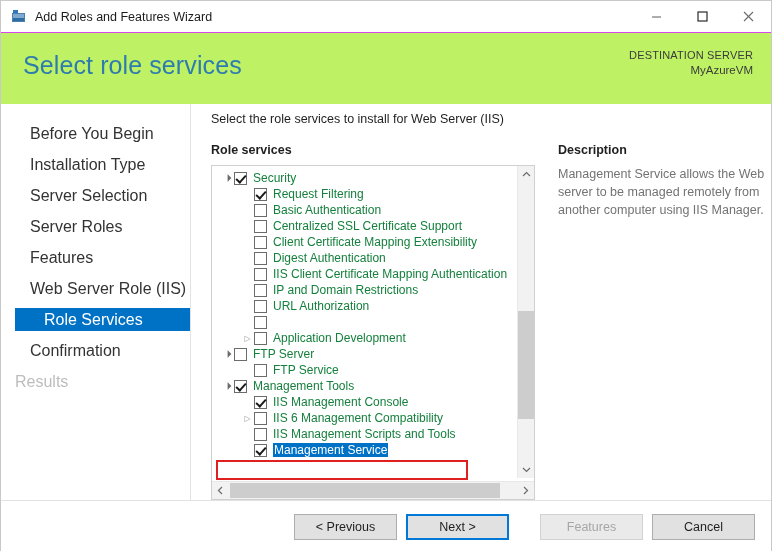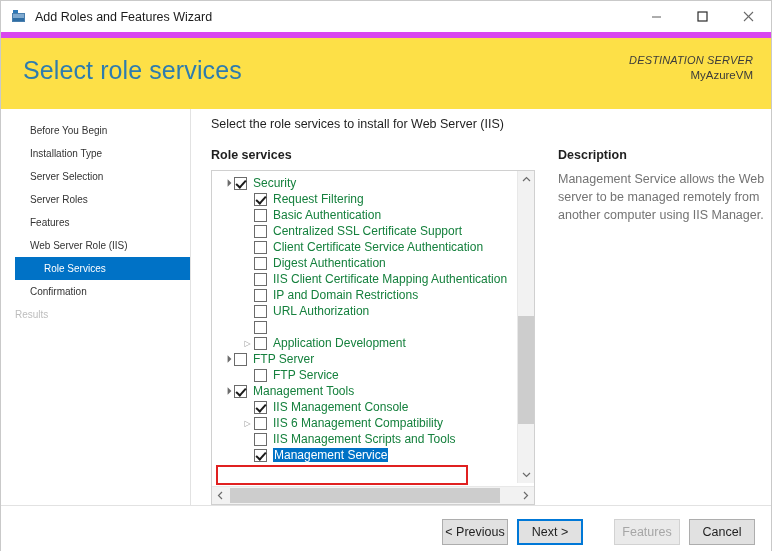--- a/index.html
+++ b/index.html
@@ -27,21 +27,21 @@
     flex-direction: column;
   }
 
   
   #titlebar {
     height: 31px;
     min-height: 31px;
     display: flex;
     align-items: center;
     background: #ffffff;
-    border-bottom: 6px solid #d946ef;
+    border-bottom: 1px solid #d946ef;
     padding-left: 10px;
   }
   #title-icon {
     width: 17px;
     height: 16px;
     position: relative;
     margin-right: 7px;
     flex: 0 0 auto;
   }
   #title-icon .mon {
@@ -83,21 +83,21 @@
     justify-content: center;
     color: #5a5a5a;
   }
   .win-btn svg { display: block; }
 
   
   #header {
     height: 71px;
     min-height: 71px;
     position: relative;
-    background: #fde047;
+    background: #bef264;
   }
   #page-title {
     position: absolute;
     left: 22px;
     top: 18px;
     font-size: 25px;
     font-weight: normal;
     color: #2e7cae;
     letter-spacing: 0.1px;
   }
@@ -105,21 +105,20 @@
     position: absolute;
     right: 18px;
     top: 15px;
     text-align: right;
     line-height: 15px;
   }
   #dest-label {
     font-size: 11px;
     color: #3b3b3b;
     letter-spacing: 0.15px;
-    font-style: italic;
   }
   #dest-value {
     font-size: 11.5px;
     color: #3b3b3b;
   }
 
   
   #body-area {
     flex: 1 1 auto;
     display: flex;
@@ -132,23 +131,24 @@
     min-width: 190px;
     box-sizing: border-box;
     padding-top: 10px;
     border-right: 1px solid #e2e2e2;
     background: #ffffff;
   }
   .nav-item {
     height: 23px;
     line-height: 23px;
     padding-left: 29px;
-    font-size: 10px;
+    font-size: 16px;
     color: #333333;
     white-space: nowrap;
+    margin-top: 8px;
   }
   .nav-item.sub {
     padding-left: 43px;
   }
   .nav-item.selected {
     background: #0072c6;
     color: #ffffff;
     margin-left: 14px;
     padding-left: 29px;
     width: 175px;
@@ -350,21 +350,21 @@
     min-height: 52px;
     border-top: 1px solid #e2e2e2;
     display: flex;
     align-items: center;
     justify-content: flex-end;
     padding-right: 16px;
     background: #ffffff;
   }
   .btn {
     height: 26px;
-    width: 66px;
+    width: 103px;
     box-sizing: border-box;
     border: 1px solid #adadad;
     background: #e1e1e1;
     color: #1f1f1f;
     font-size: 12.5px;
     font-family: "Liberation Sans", sans-serif;
     display: flex;
     align-items: center;
     justify-content: center;
     margin-left: 9px;
@@ -458,21 +458,21 @@
                   <span class="tree-label">Basic Authentication</span>
                 </div>
                 <div class="tree-row indent-1">
                   <span class="expander empty"></span>
                   <span class="cb"></span>
                   <span class="tree-label">Centralized SSL Certificate Support</span>
                 </div>
                 <div class="tree-row indent-1">
                   <span class="expander empty"></span>
                   <span class="cb"></span>
-                  <span class="tree-label">Client Certificate Service Authentication</span>
+                  <span class="tree-label">Client Certificate Mapping Extensibility</span>
                 </div>
                 <div class="tree-row indent-1">
                   <span class="expander empty"></span>
                   <span class="cb"></span>
                   <span class="tree-label">Digest Authentication</span>
                 </div>
                 <div class="tree-row indent-1">
                   <span class="expander empty"></span>
                   <span class="cb"></span>
                   <span class="tree-label">IIS Client Certificate Mapping Authentication</span>

